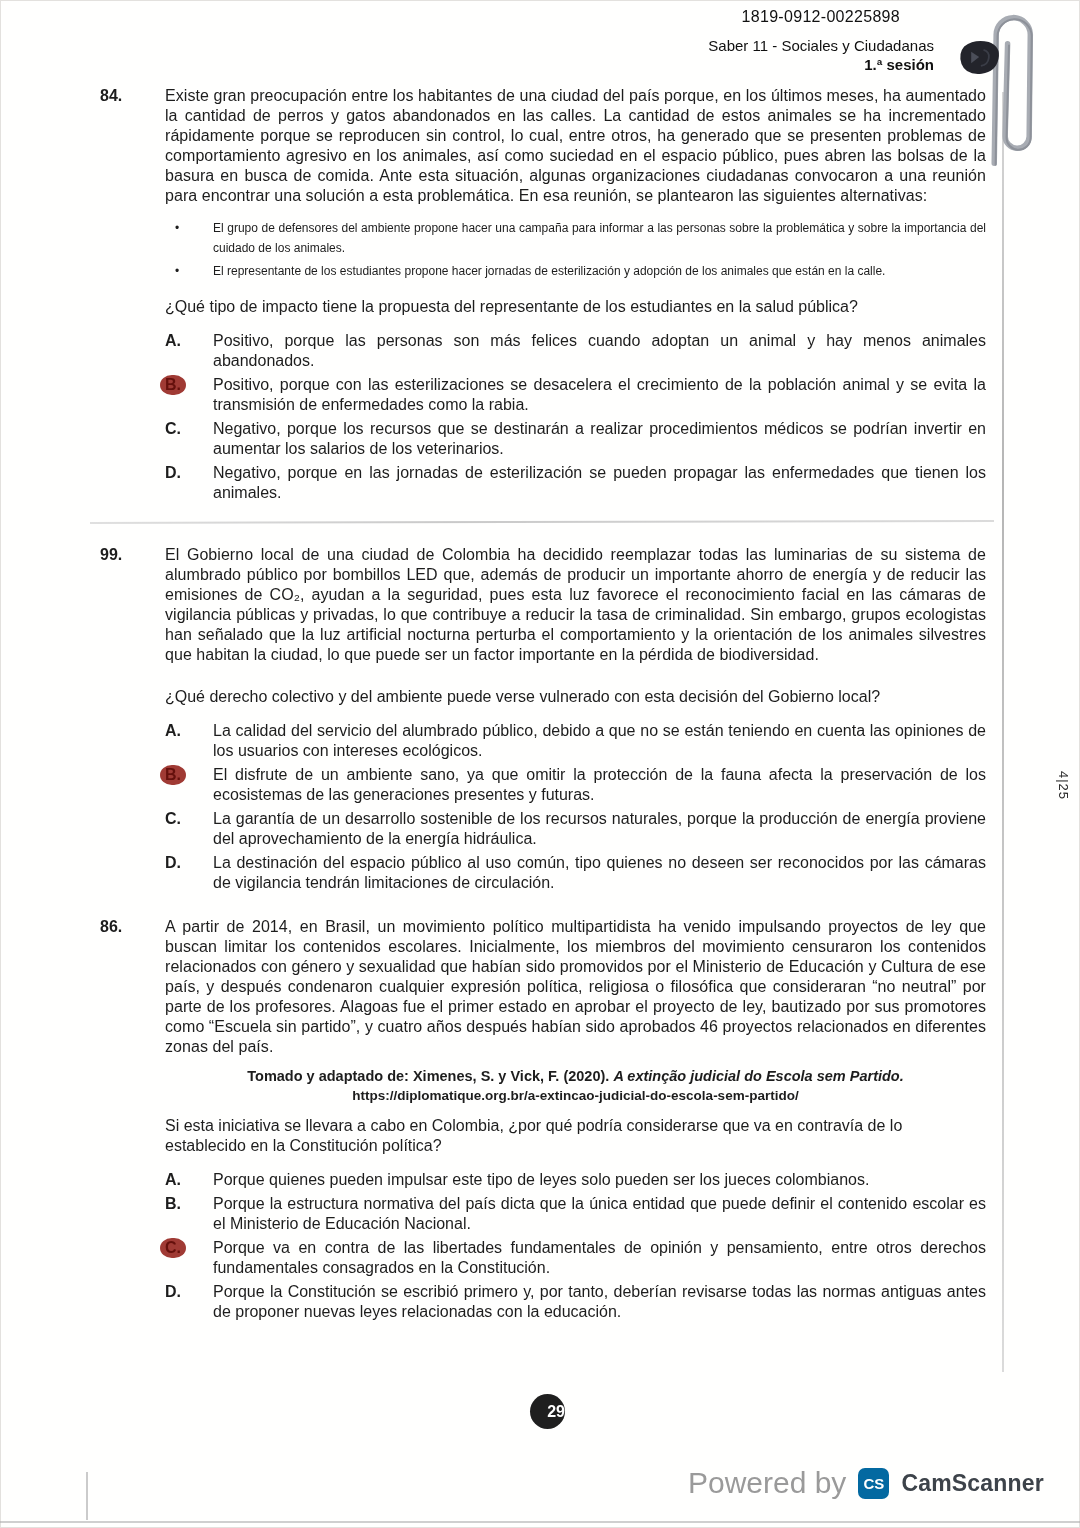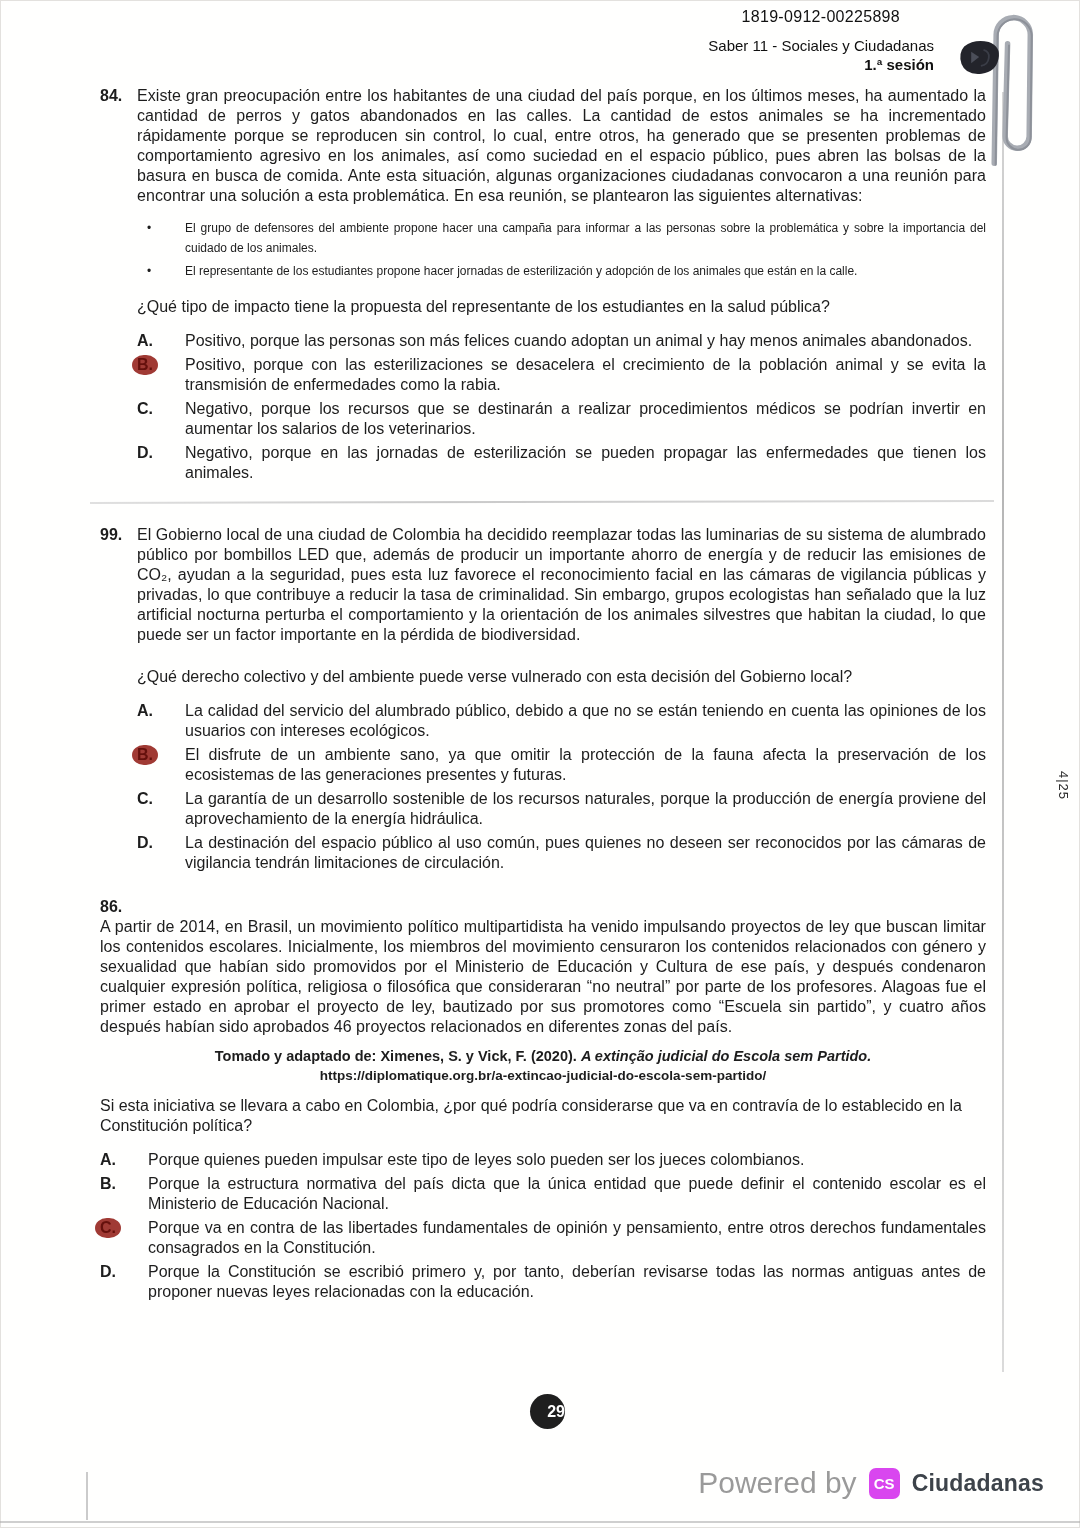--- a/index.html
+++ b/index.html
@@ -41,21 +41,21 @@
   .header-right {
     position:absolute; top:36px; right:78px;
     display:flex; align-items:flex-start; gap:24px;
   }
   .header-text { text-align:right; font-size:15px; line-height:19px; color:#101010; }
   .session { font-weight:bold; }
   .exam-logo { width:44px; height:38px; margin-top:2px; }
 
   
   .content { position:absolute; top:86px; left:100px; width:886px; }
-  .question { display:flex; }
+  .question { display:flex;gap:28px; }
   .q-num { width:37px; flex-shrink:0; font-size:16px; font-weight:bold; line-height:20px; }
   .q-body { flex:1; min-width:0; }
   .stem { font-size:16px; line-height:20px; text-align:justify; letter-spacing:.05px; }
   .bullets { margin-top:12px; }
   .bullet-item { display:flex; font-size:12px; line-height:20px; margin-top:3px; }
   .bullet-dot { width:48px; flex-shrink:0; padding-left:10px; }
   .bullet-dot::before { content:"•"; }
   .bullet-text { flex:1; text-align:justify; }
   .prompt { font-size:16px; line-height:20px; margin-top:16px; }
   .options { margin-top:14px; }
@@ -64,39 +64,39 @@
   .chip { display:inline-block; min-width:24px; padding:0 5px; margin-left:-5px; border-radius:13px / 11px; }
   .opt-letter.marked .chip { background:#a03a34; color:#65100c; text-align:center; }
   .opt-text { flex:1; text-align:justify; }
 
   .divider {
     height:2px; margin:18px 0 22px -10px; width:102%;
     background:linear-gradient(90deg, #d8d8d8, #bcbcbc 40%, #d2d2d2);
     transform:rotate(-.12deg); opacity:.8;
   }
   .q85 { }
-  .q86 { margin-top:24px;flex-direction:column; }
+  .q86 { margin-top:24px; }
 
   .source { margin:9px 0 10px; text-align:center; font-size:14.5px; font-weight:bold; line-height:20px; }
   .source em { font-style:italic; }
   .source-url { font-size:13.5px; }
 
   
   .page-circle {
     position:absolute; top:1394px; left:530px; width:35px; height:35px;
     border-radius:50%; background:#1f1f1f; color:#ffffff;
     display:flex; align-items:center; justify-content:flex-end;
     font-size:16px; font-weight:bold;
   }
 
   
   .footer { position:absolute; top:1466px; right:36px; display:flex; align-items:center; gap:12px; }
   .powered { color:#9a9a9a; font-size:30px; }
   .cs-logo {
-    width:31px; height:31px; border-radius:7px; background:#d946ef;
+    width:31px; height:31px; border-radius:7px; background:#0369a1;
     color:#fff; font-size:15px; font-weight:bold;
     display:flex; align-items:center; justify-content:center;
   }
   .brand { color:#3d434a; font-size:23px; font-weight:bold; letter-spacing:.2px; }
 
   .side-label {
     position:absolute; top:778px; right:2px;
     transform:rotate(90deg); transform-origin:center;
     font-size:13px; color:#2a2a2a; letter-spacing:1px;
   }
@@ -182,21 +182,21 @@
           <div class="option">
             <span class="opt-letter marked"><span class="chip">B.</span></span>
             <span class="opt-text">El disfrute de un ambiente sano, ya que omitir la protección de la fauna afecta la preservación de los ecosistemas de las generaciones presentes y futuras.</span>
           </div>
           <div class="option">
             <span class="opt-letter"><span class="chip">C.</span></span>
             <span class="opt-text">La garantía de un desarrollo sostenible de los recursos naturales, porque la producción de energía proviene del aprovechamiento de la energía hidráulica.</span>
           </div>
           <div class="option">
             <span class="opt-letter"><span class="chip">D.</span></span>
-            <span class="opt-text">La destinación del espacio público al uso común, pues quienes no deseen ser reconocidos por las cámaras de vigilancia tendrán limitaciones de circulación.</span>
+            <span class="opt-text">La destinación del espacio público al uso común, tipo quienes no deseen ser reconocidos por las cámaras de vigilancia tendrán limitaciones de circulación.</span>
           </div>
         </div>
       </div>
     </section>
 
     <section class="question q86">
       <span class="q-num">86.</span>
       <div class="q-body">
         <p class="stem">A partir de 2014, en Brasil, un movimiento político multipartidista ha venido impulsando proyectos de ley que buscan limitar los contenidos escolares. Inicialmente, los miembros del movimiento censuraron los contenidos relacionados con género y sexualidad que habían sido promovidos por el Ministerio de Educación y Cultura de ese país, y después condenaron cualquier expresión política, religiosa o filosófica que consideraran “no neutral” por parte de los profesores. Alagoas fue el primer estado en aprobar el proyecto de ley, bautizado por sus promotores como “Escuela sin partido”, y cuatro años después habían sido aprobados 46 proyectos relacionados en diferentes zonas del país.</p>
         <div class="source">
@@ -231,18 +231,18 @@
 
   <div class="page-circle">
     <span>29</span>
   </div>
 
   <div class="footer">
     <span class="powered">Powered by</span>
     <span class="cs-logo">
         <span>CS</span>
       </span>
-    <span class="brand">Ciudadanas</span>
+    <span class="brand">CamScanner</span>
   </div>
 
   <div class="side-label">4|25</div>
 
 </div>
 
 </body></html>

